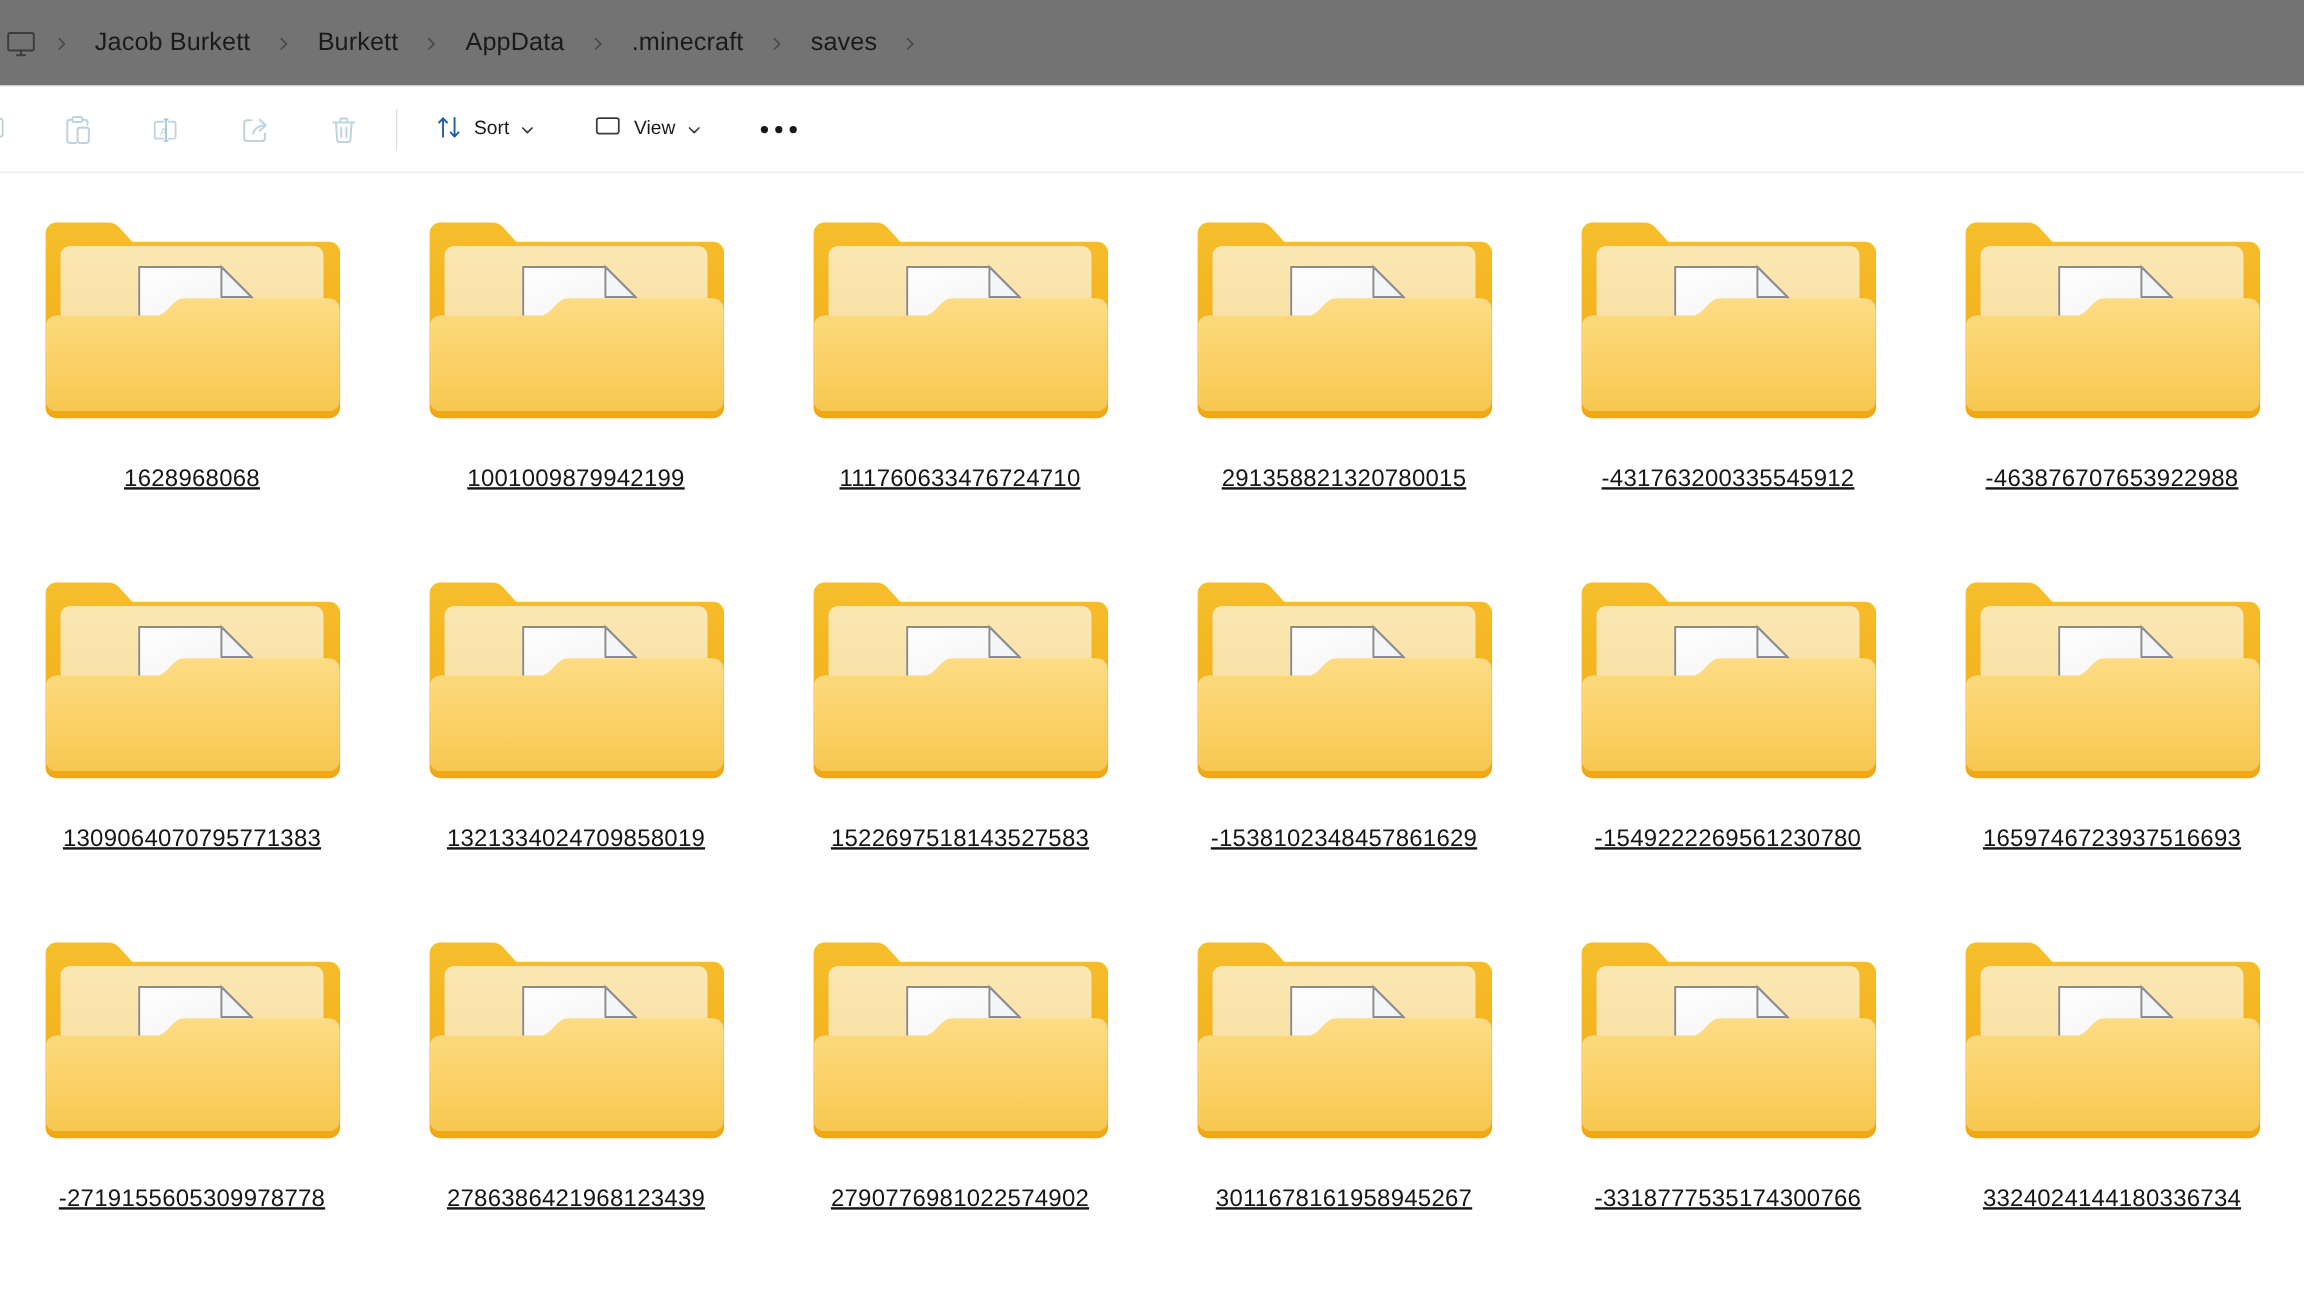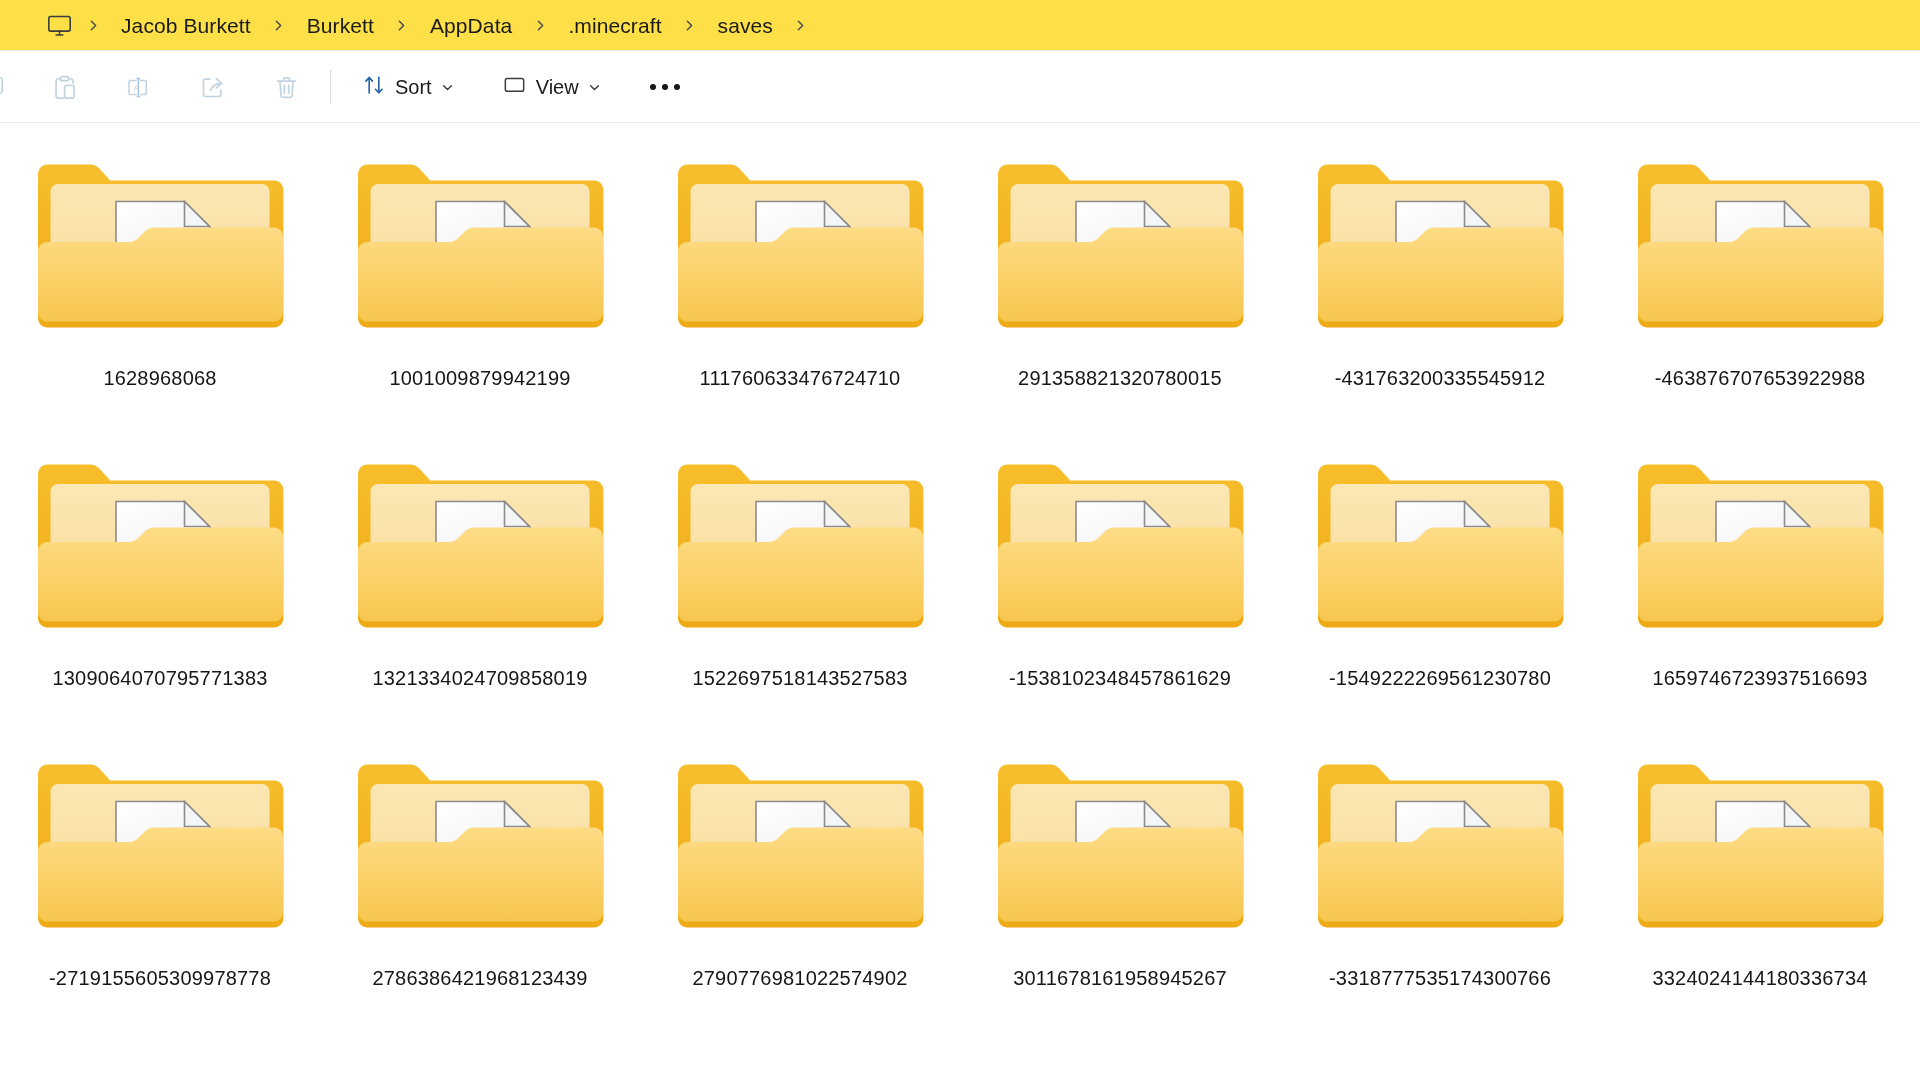--- a/index.html
+++ b/index.html
@@ -5,25 +5,24 @@
   * { box-sizing: border-box; margin: 0; padding: 0; }
   html, body {
     width: 1920px; height: 1080px;
     background: #ffffff;
     font-family: "Liberation Sans", sans-serif;
     overflow: hidden;
   }
 
   
   .addressbar {
-    height: 51px;
+    height: 72px;
     display: flex;
     align-items: center;
-    padding-left: 42px;
-    background: #fde047;
+    background: #737373;
     position: relative;
   }
   .addressbar::after {
     content: "";
     position: absolute;
     left: 0; right: 0; bottom: 0;
     height: 1px;
     background: #e8e8e8;
   }
   .crumb-pc {
@@ -79,21 +78,21 @@
   }
   .cmd-btn {
     height: 46px;
     display: flex; align-items: center;
     gap: 9px;
     padding: 0 13px;
     border-radius: 5px;
     flex: 0 0 auto;
   }
   .cmd-btn-label {
-    font-size: 20px;
+    font-size: 16px;
     color: #1a1a1a;
     white-space: nowrap;
   }
   .cmd-caret { display: flex; align-items: center; color: #3a3a3a; }
   .dots {
     width: 58px; height: 44px;
     display: flex; align-items: center; justify-content: center;
     gap: 6px;
     border-radius: 5px;
     flex: 0 0 auto;
@@ -134,20 +133,21 @@
   .folder-wrap svg { display: block; width: 100%; height: 100%; }
   .tile-label {
     margin-top: 14px;
     font-size: 20px;
     color: #161616;
     text-align: center;
     white-space: nowrap;
     letter-spacing: .2px;
     padding: 2px 6px;
     border-radius: 4px;
+    text-decoration: underline;
   }
 </style>
 </head>
 <body>
 
 <div class="addressbar">
 
   <span class="crumb-pc">
     <svg width="27" height="27" viewBox="0 0 24 24" fill="none" stroke="#3c3c3c" stroke-width="1.4">
       <rect x="2.5" y="4" width="19" height="13" rx="1.6"></rect>

